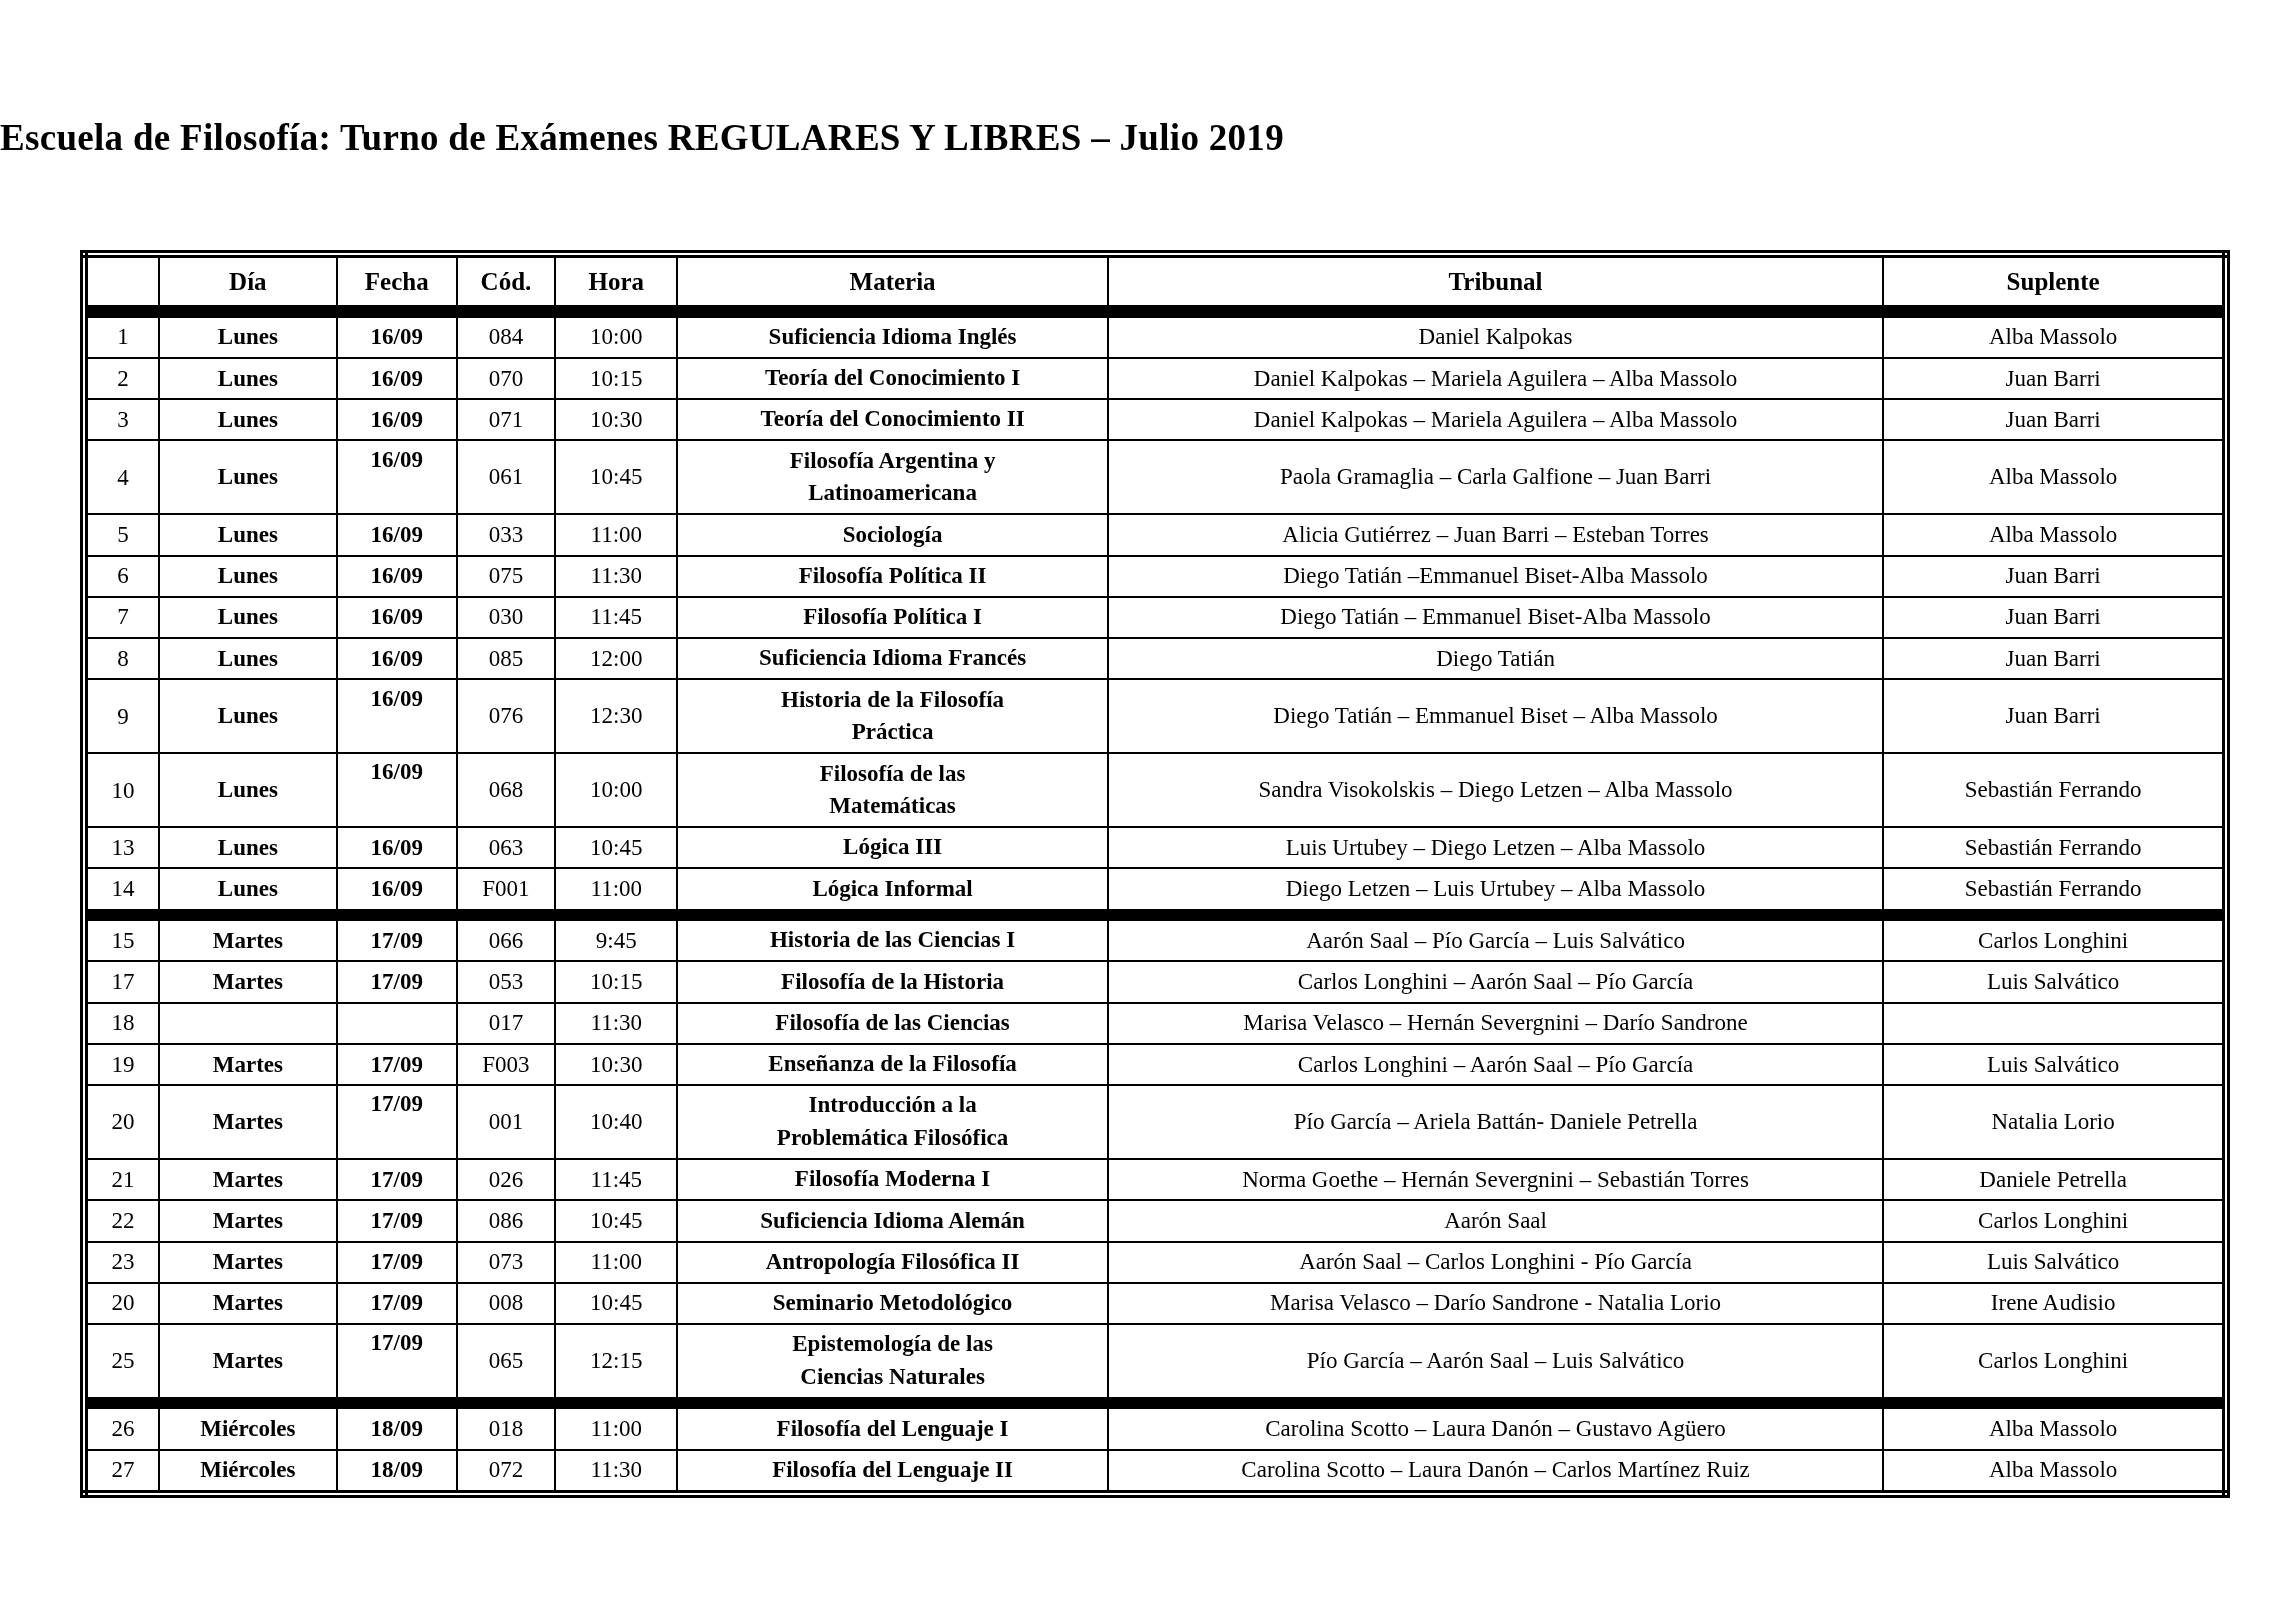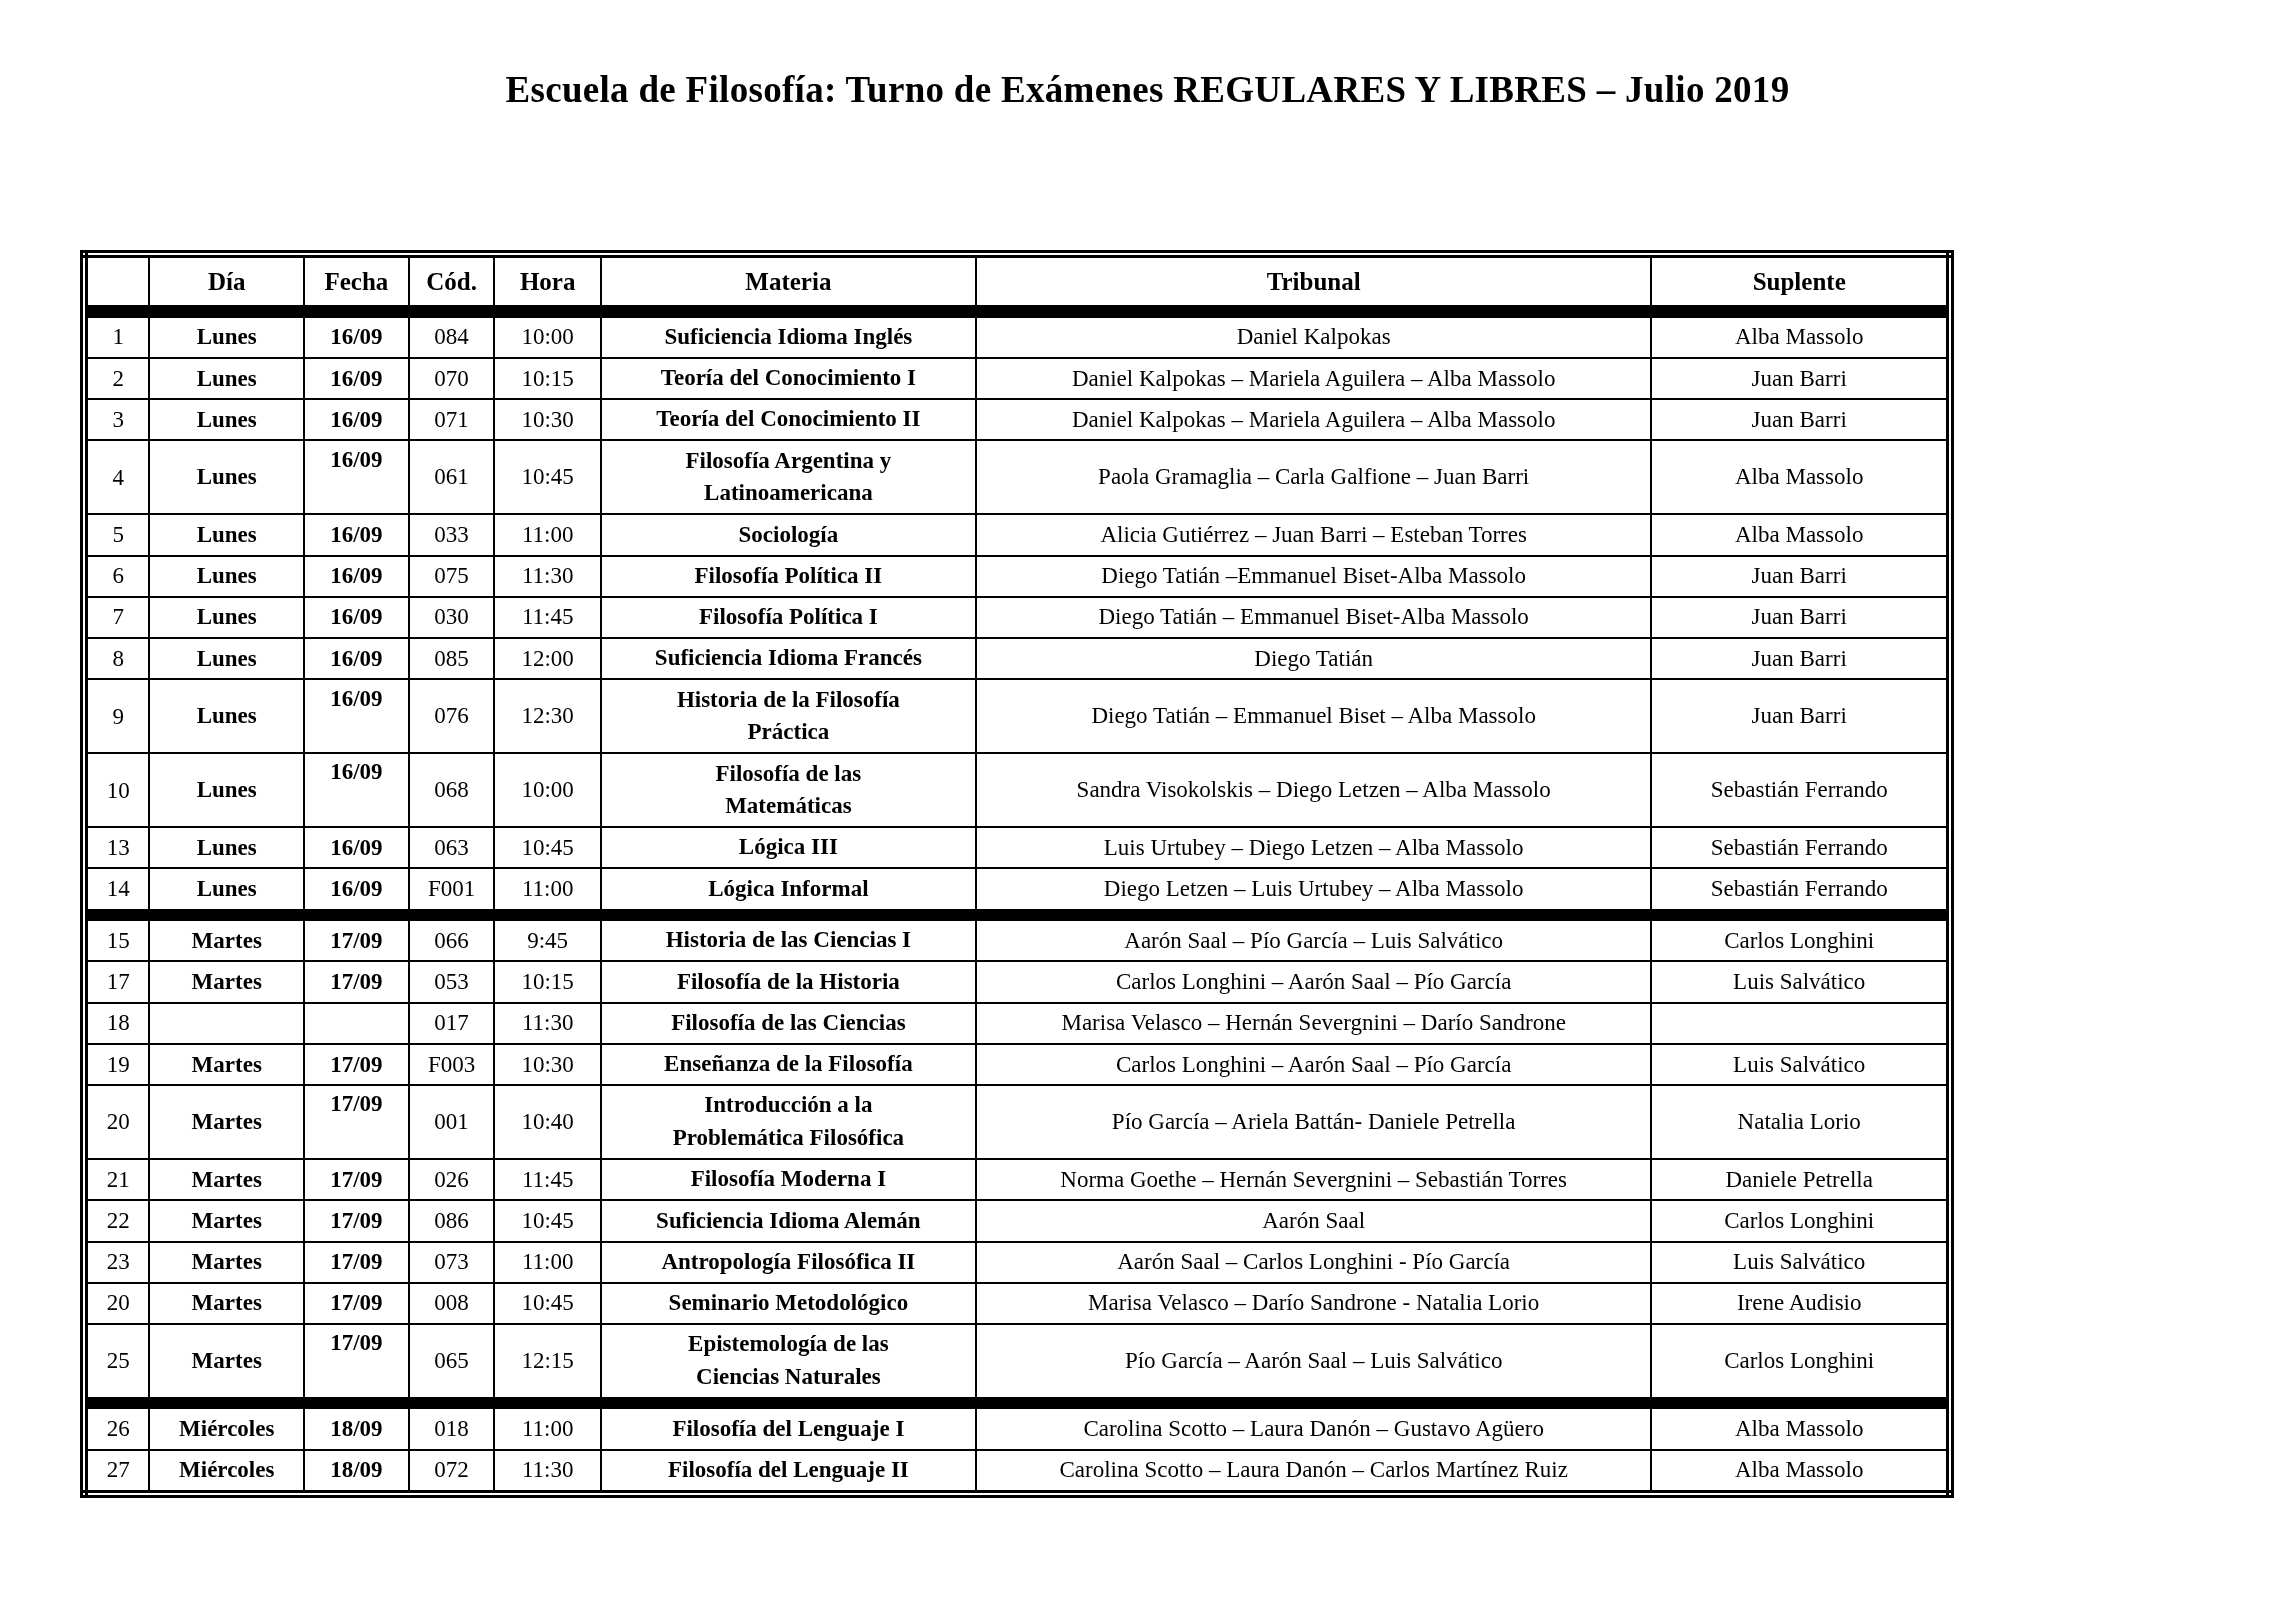--- a/index.html
+++ b/index.html
@@ -6,33 +6,33 @@
   .page {
     width: 2295px;
     height: 1623px;
     background: #ffffff;
     color: #000000;
     font-family: "Liberation Serif", "DejaVu Serif", serif;
     position: relative;
     overflow: hidden;
   }
   .title {
-    padding-top: 68px;
-    text-align: center;
+    padding-top: 116px;
+    text-align: left;
     font-size: 37px;
     font-weight: bold;
     letter-spacing: 0.3px;
     font-variant-numeric: oldstyle-nums;
     font-family: Liberation Serif, serif;
   }
   .tablewrap {
     position: absolute;
     left: 80px;
     top: 250px;
-    width: 1874px;
+    width: 2150px;
   }
   table.sched {
     border-collapse: collapse;
     table-layout: fixed;
     width: 100%;
     border: 8.5px double #000;
     font-variant-numeric: oldstyle-nums;
   }
   table.sched th, table.sched td {
     border: 2px solid #000;

